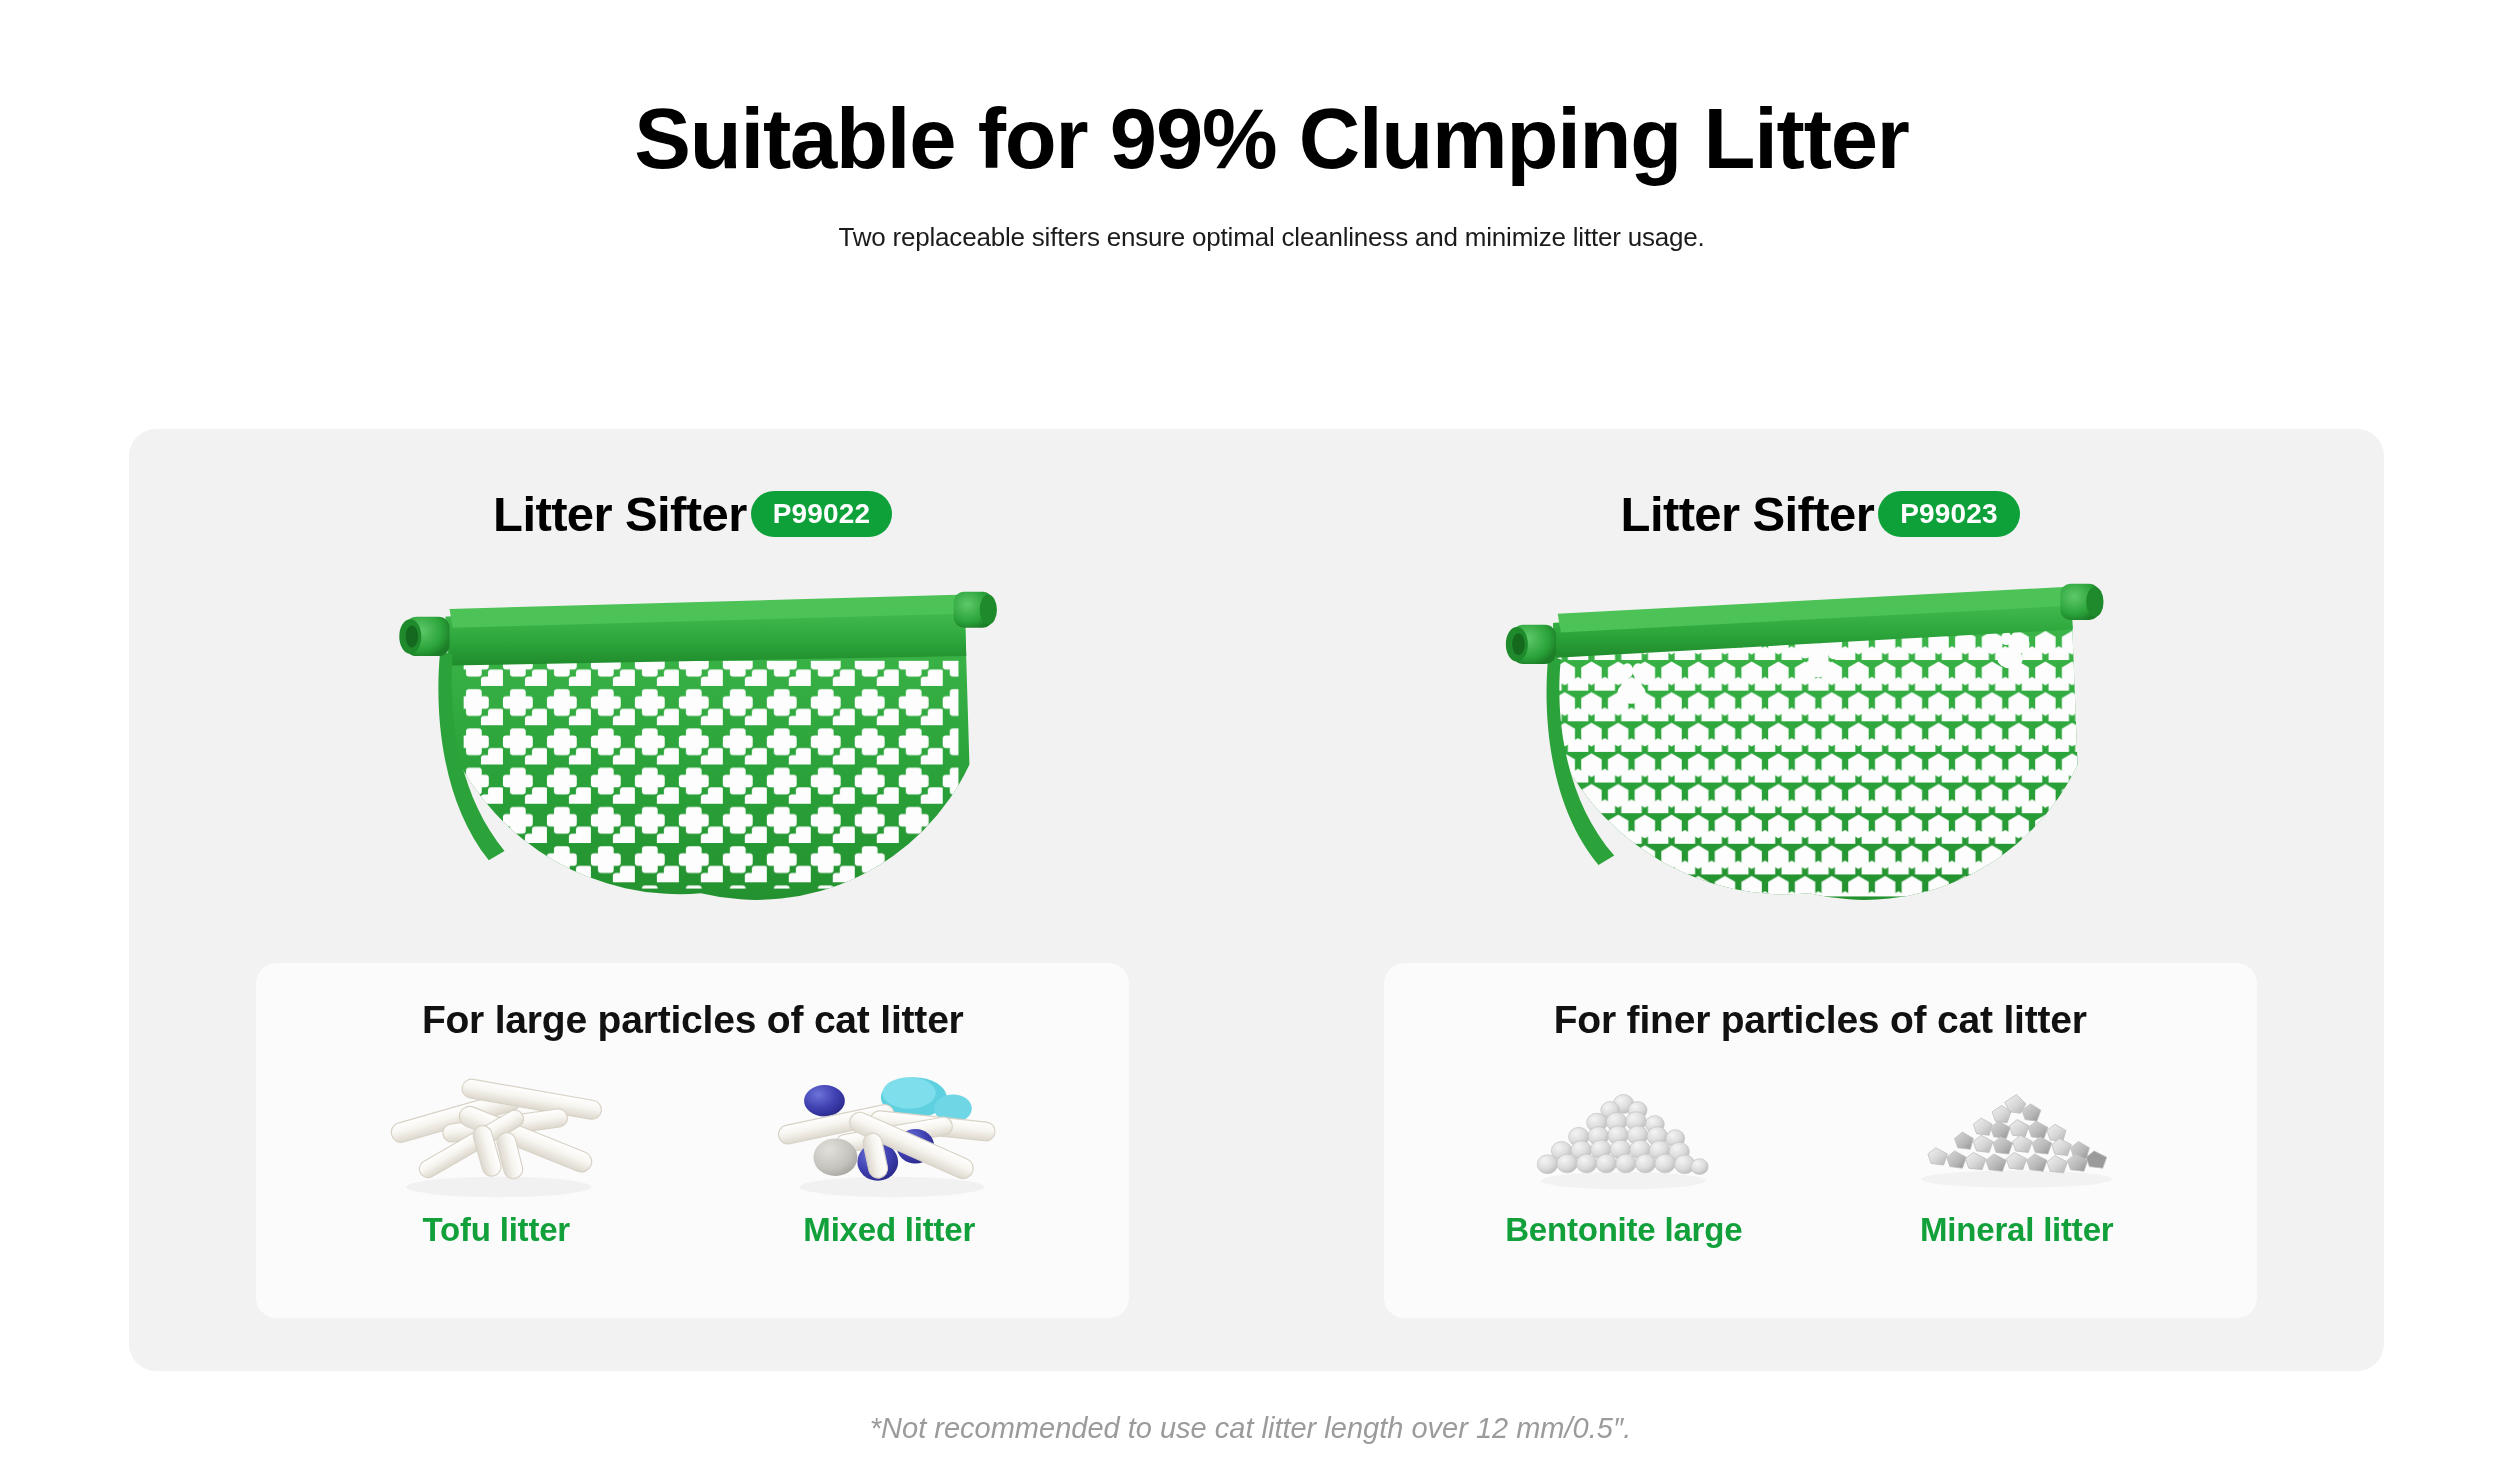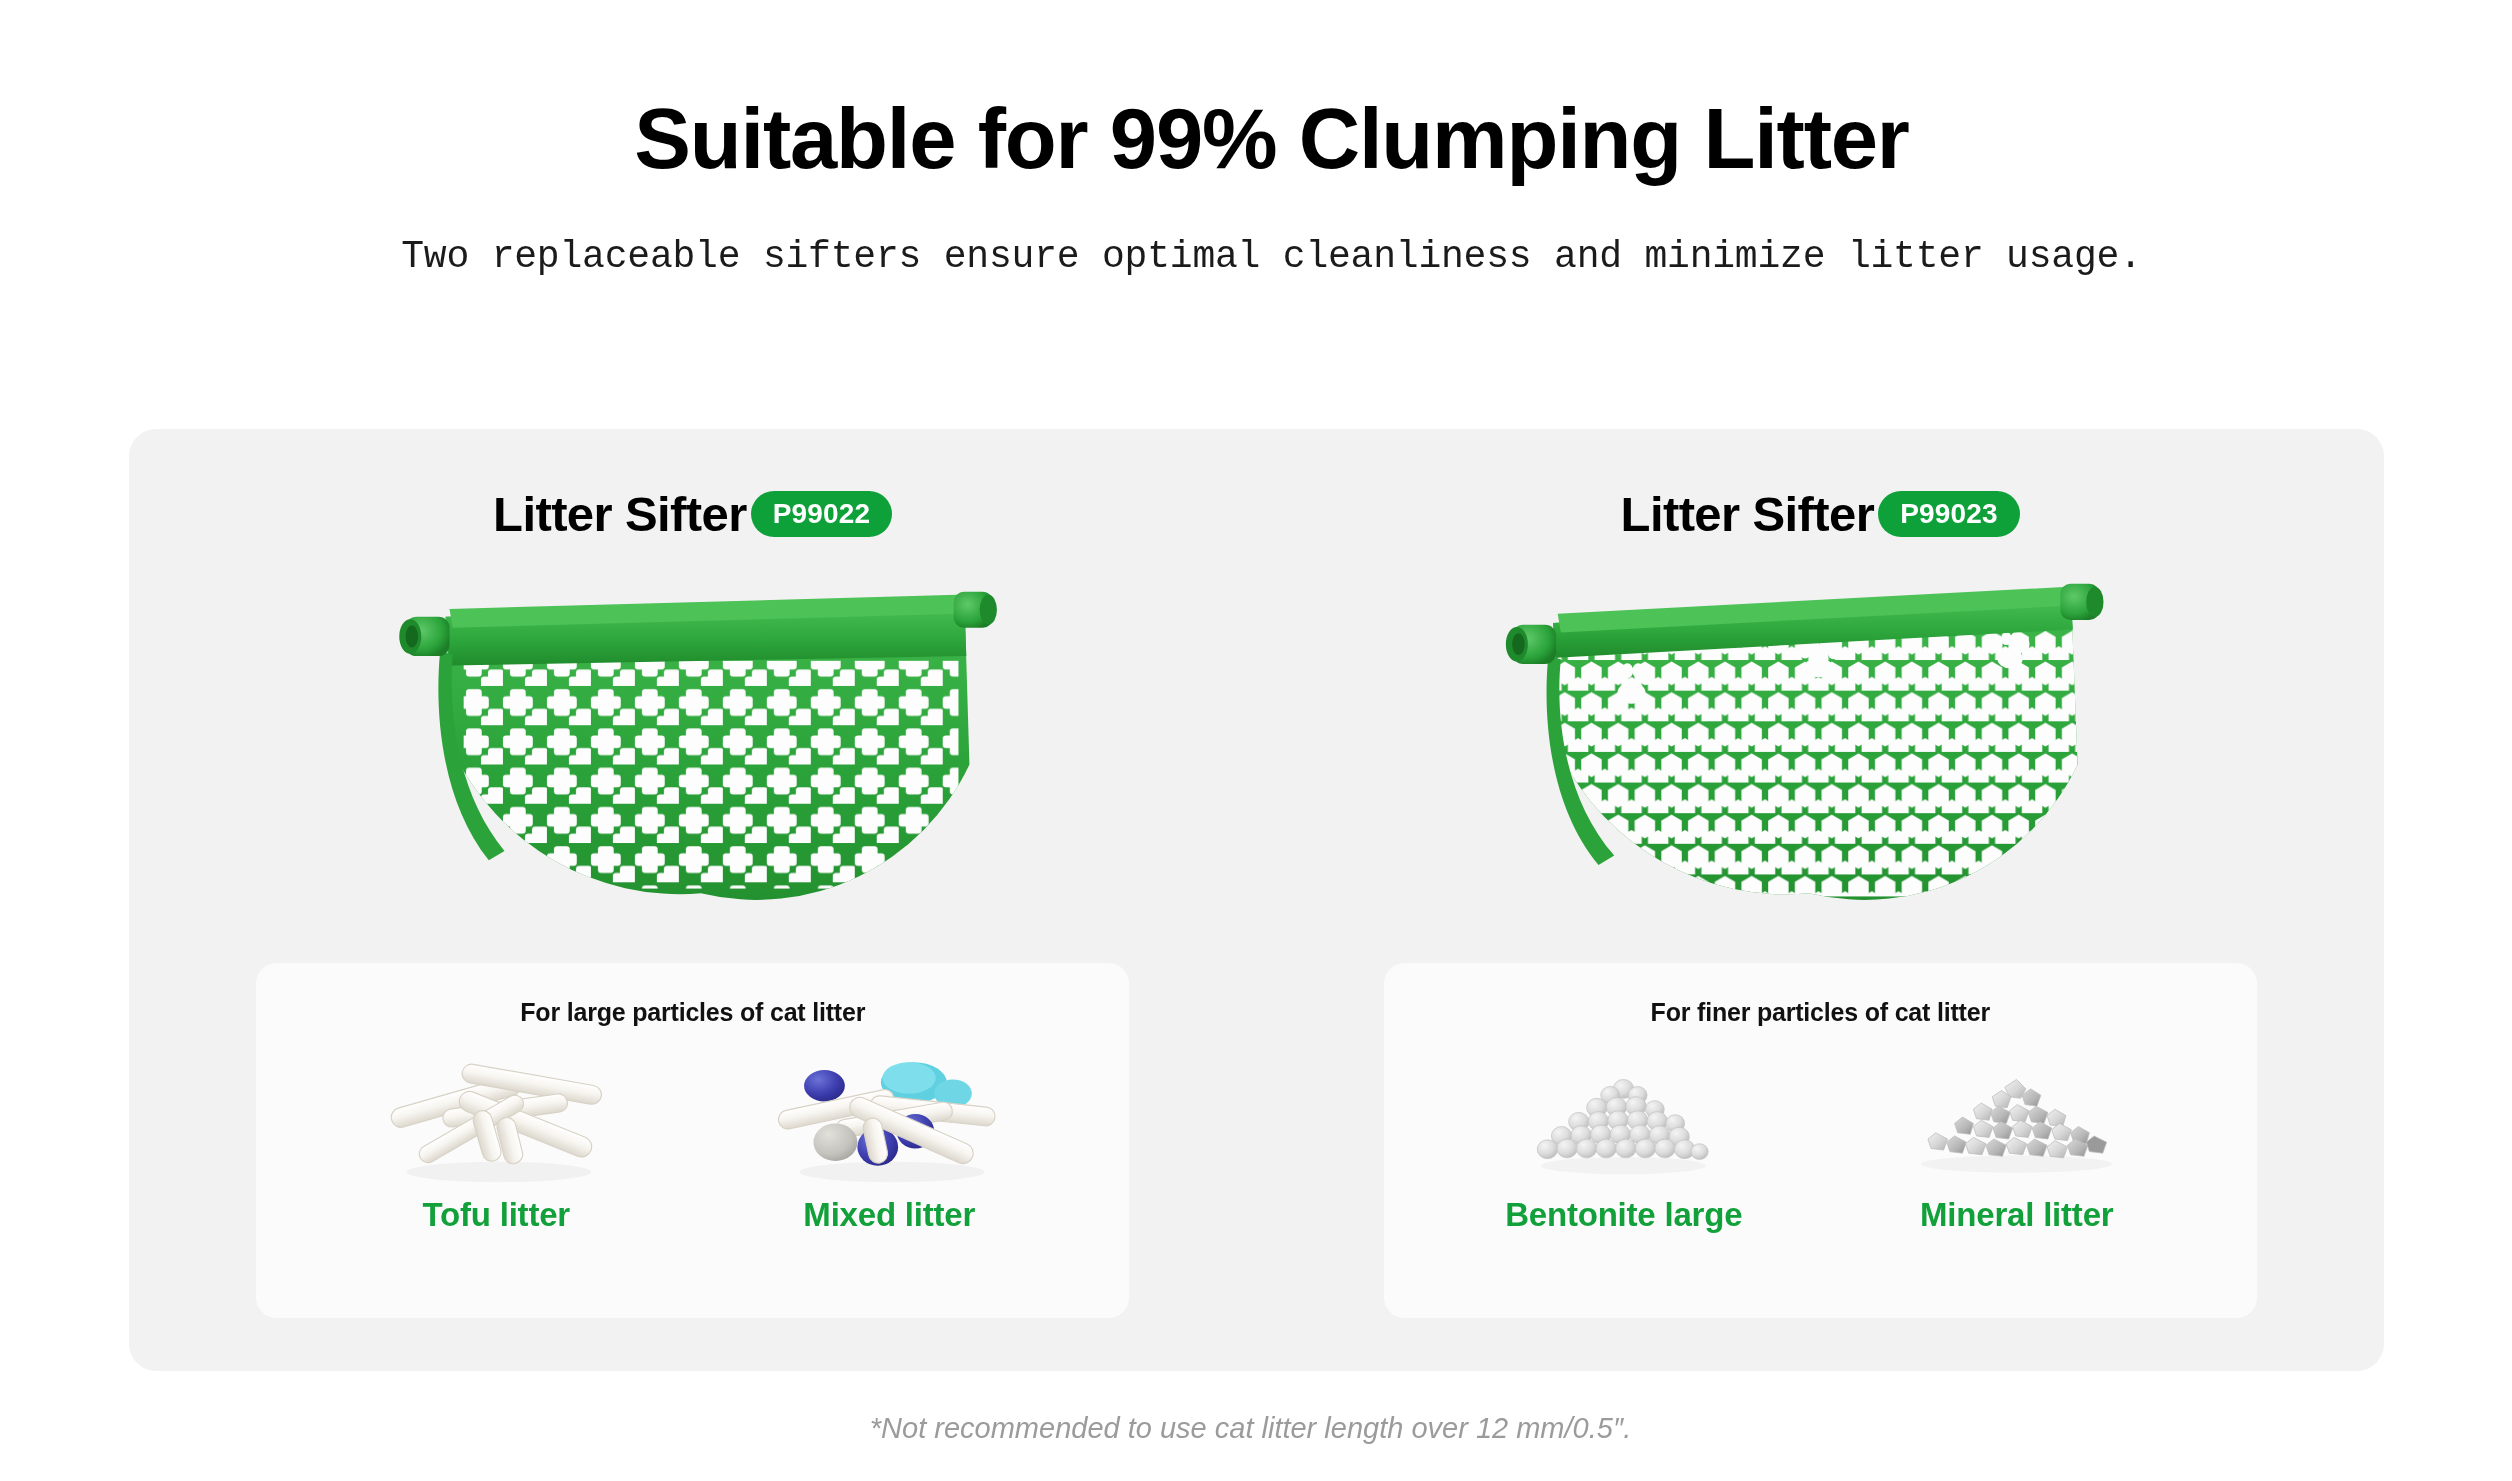--- a/index.html
+++ b/index.html
@@ -29,26 +29,25 @@
     padding-left: 31px;
   }
   .title {
     font-size: 85px;
     font-weight: 700;
     color: #000000;
     letter-spacing: -1.2px;
     line-height: 1.08;
   }
   .subtitle {
-    margin-top: 50px;
-    font-size: 38px;
+    margin-top: 37px;
+    font-size: 26px;
     font-weight: 400;
     color: #1b1b1b;
     letter-spacing: -0.2px;
-    font-family: Liberation Mono, monospace;
   }
 
   
   .panel {
     position: absolute;
     left: 129px;
     top: 429px;
     width: 2255px;
     height: 942px;
     background: #f2f2f2;
@@ -111,21 +110,21 @@
     position: absolute;
     bottom: 53px;
     width: 873px;
     height: 355px;
     background: #fbfbfb;
     border-radius: 20.4px;
   }
   .card-title {
     margin-top: 35px;
     text-align: center;
-    font-size: 25px;
+    font-size: 39px;
     font-weight: 700;
     color: #111111;
     letter-spacing: -0.2px;
   }
   .litters {
     margin-top: 14px;
     display: flex;
     justify-content: center;
     gap: 63px;
   }

